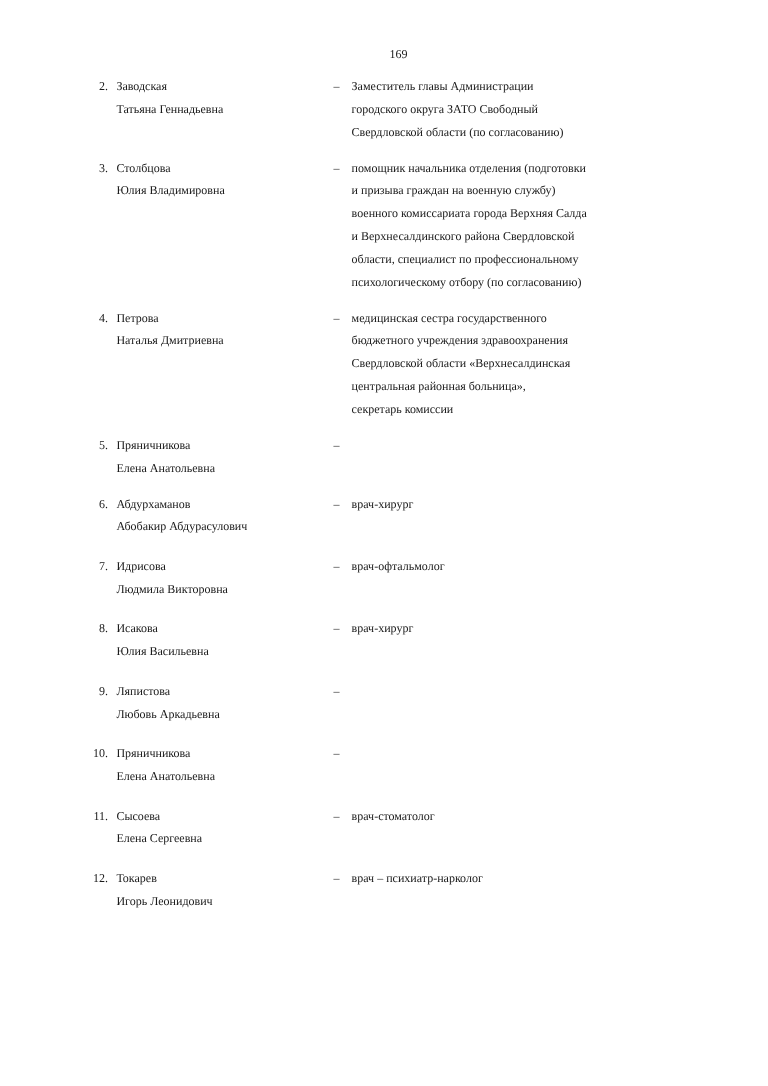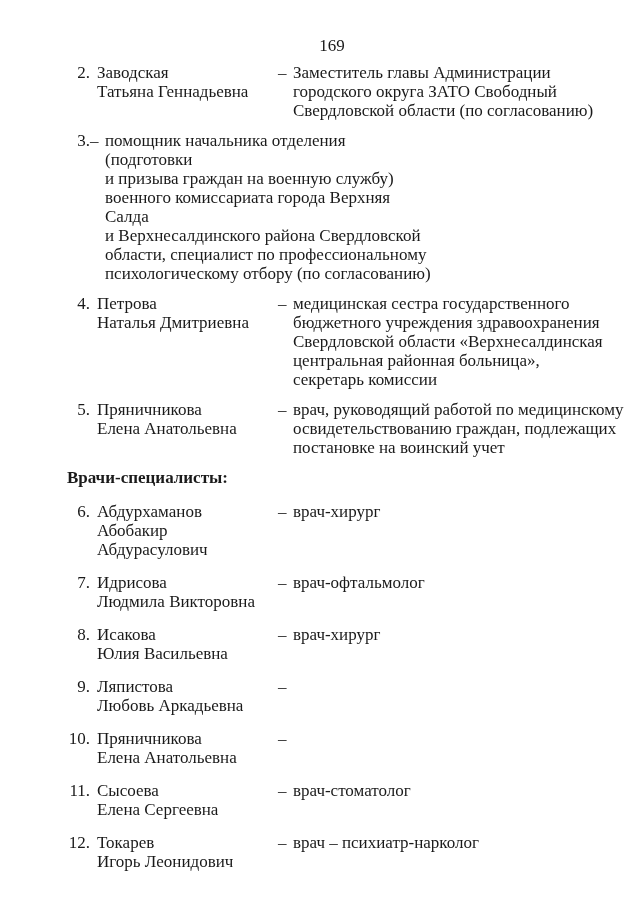--- a/index.html
+++ b/index.html
@@ -5,21 +5,21 @@
   html, body { margin: 0; padding: 0; background: #ffffff; }
   .page {
     position: relative;
     width: 640px;
     height: 905px;
     background: #ffffff;
     box-sizing: border-box;
     padding-top: 36px;
     overflow: hidden;
     font-family: "Liberation Serif", "DejaVu Serif", serif;
-    font-size: 17px;
+    font-size: 10px;
     line-height: 19px;
     color: #1a1a1a;
   }
   .page-number {
     text-align: center;
     margin-left: 24px;
     margin-bottom: 8px;
   }
   .row { display: flex; align-items: flex-start; }
   .row.member { margin-bottom: 11px; }
@@ -45,20 +45,22 @@
     <div class="name">Заводская
 Татьяна Геннадьевна</div>
     <div class="dash">–</div>
     <div class="desc">Заместитель главы Администрации
 городского округа ЗАТО Свободный
 Свердловской области (по согласованию)</div>
   </div>
 
   <div class="row member">
     <div class="num">3.</div>
+    <div class="name">Столбцова
+Юлия Владимировна</div>
     <div class="dash">–</div>
     <div class="desc">помощник начальника отделения (подготовки
 и призыва граждан на военную службу)
 военного комиссариата города Верхняя Салда
 и Верхнесалдинского района Свердловской
 области, специалист по профессиональному
 психологическому отбору (по согласованию)</div>
   </div>
 
   <div class="row member">
@@ -71,26 +73,22 @@
 Свердловской области «Верхнесалдинская
 центральная районная больница»,
 секретарь комиссии</div>
   </div>
 
   <div class="row member">
     <div class="num">5.</div>
     <div class="name">Пряничникова
 Елена Анатольевна</div>
     <div class="dash">–</div>
-    <div class="desc">врач, руководящий работой по медицинскому
-освидетельствованию граждан, подлежащих
-постановке на воинский учет</div>
   </div>
 
-  <div class="section-heading">Врачи-специалисты:</div>
 
   <div class="row spec">
     <div class="num">6.</div>
     <div class="name">Абдурхаманов
 Абобакир Абдурасулович</div>
     <div class="dash">–</div>
     <div class="desc">врач-хирург</div>
   </div>
 
   <div class="row spec">

